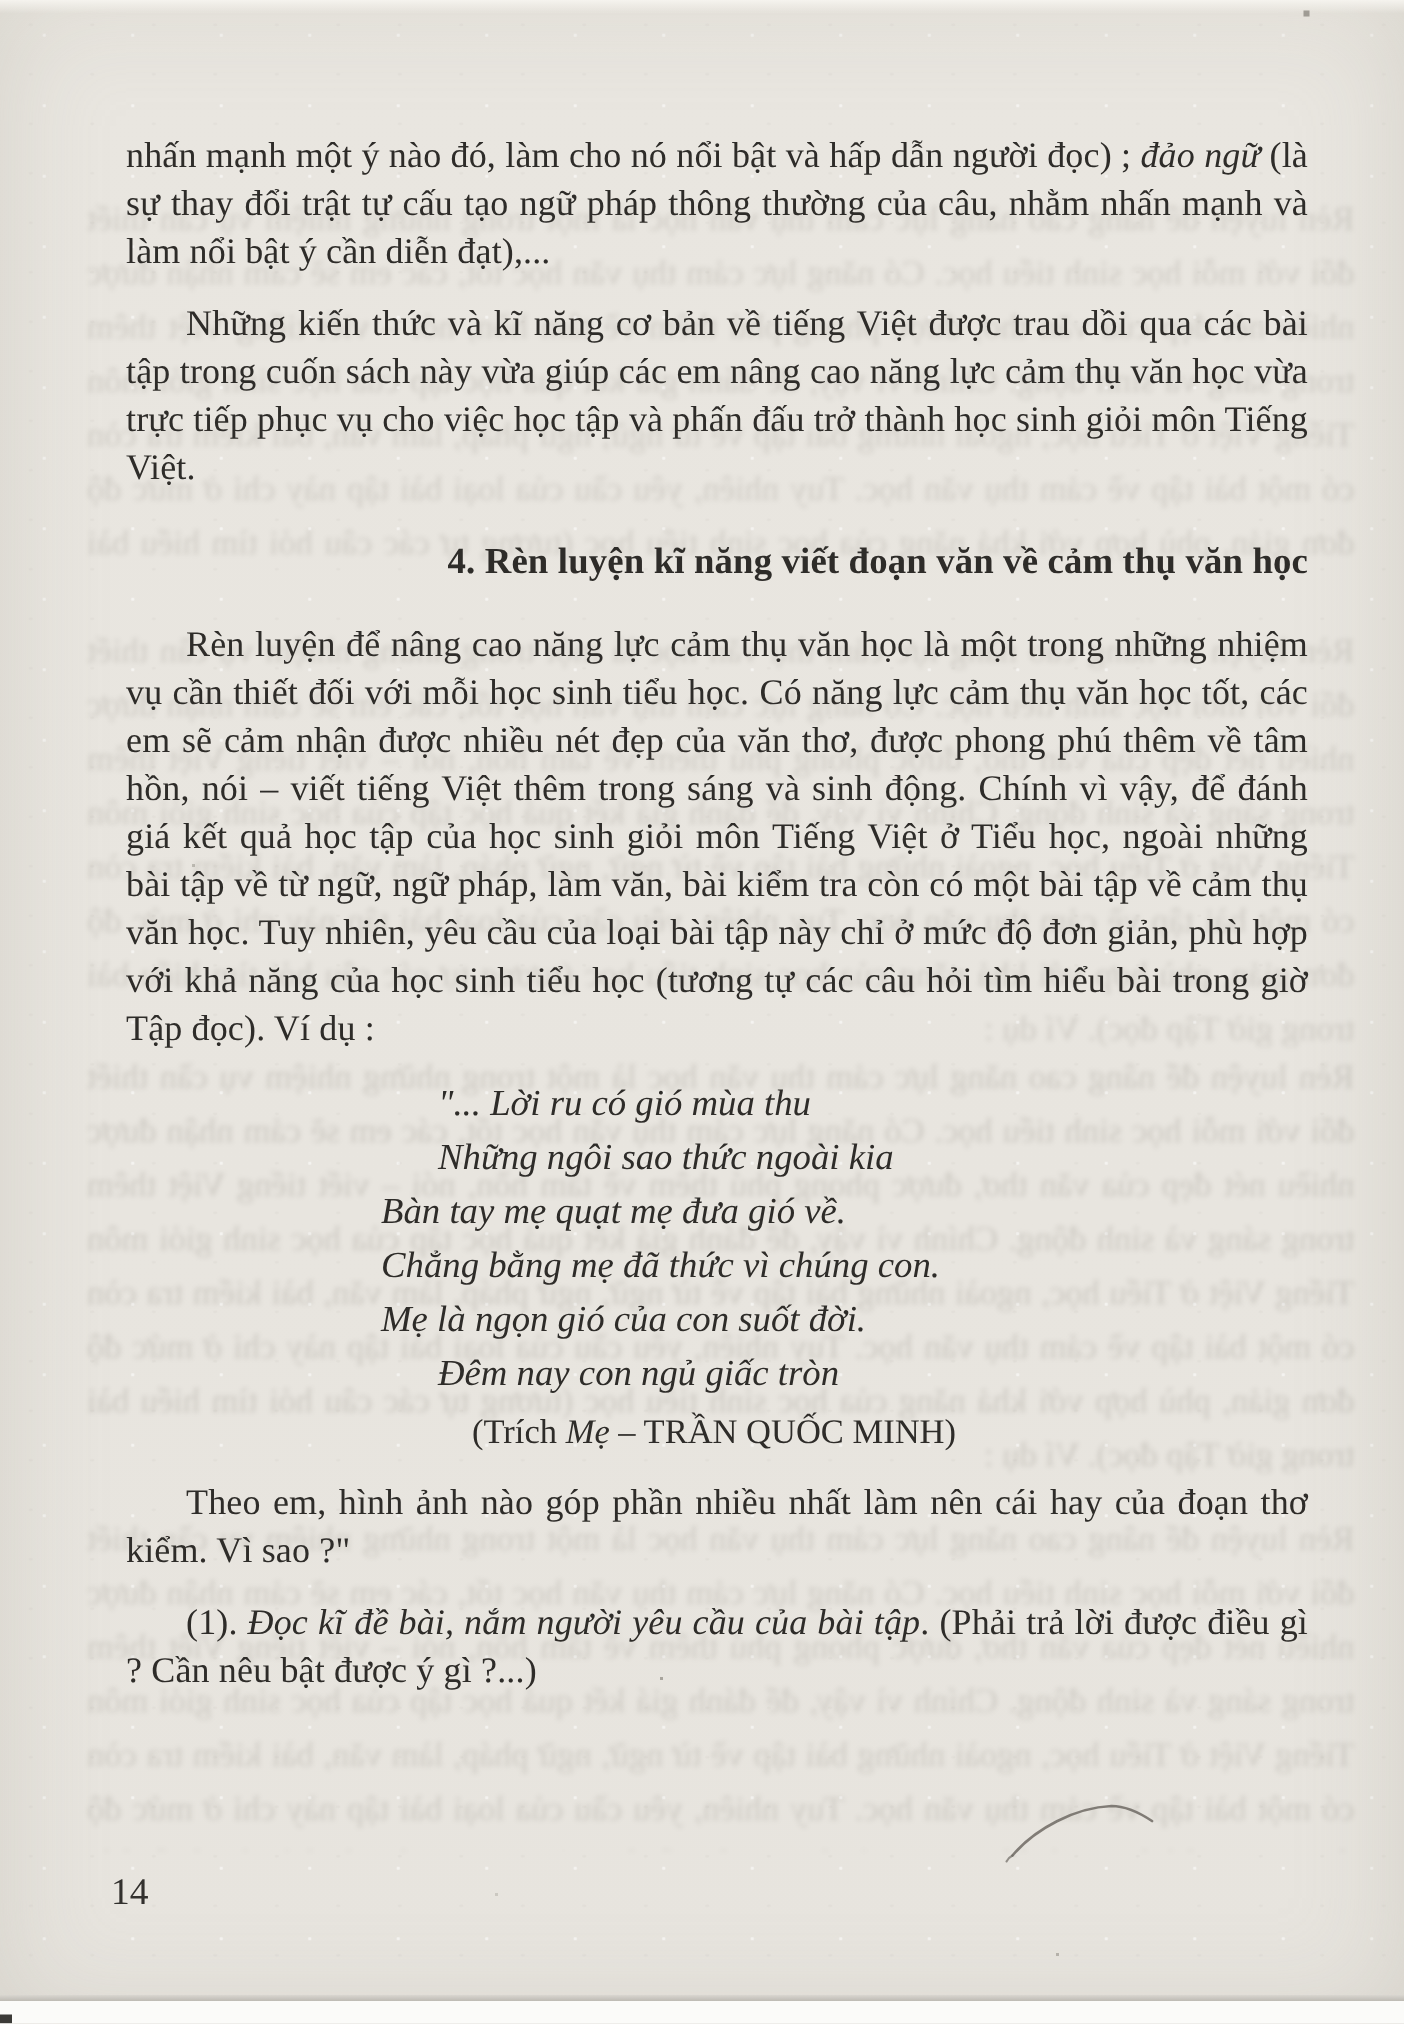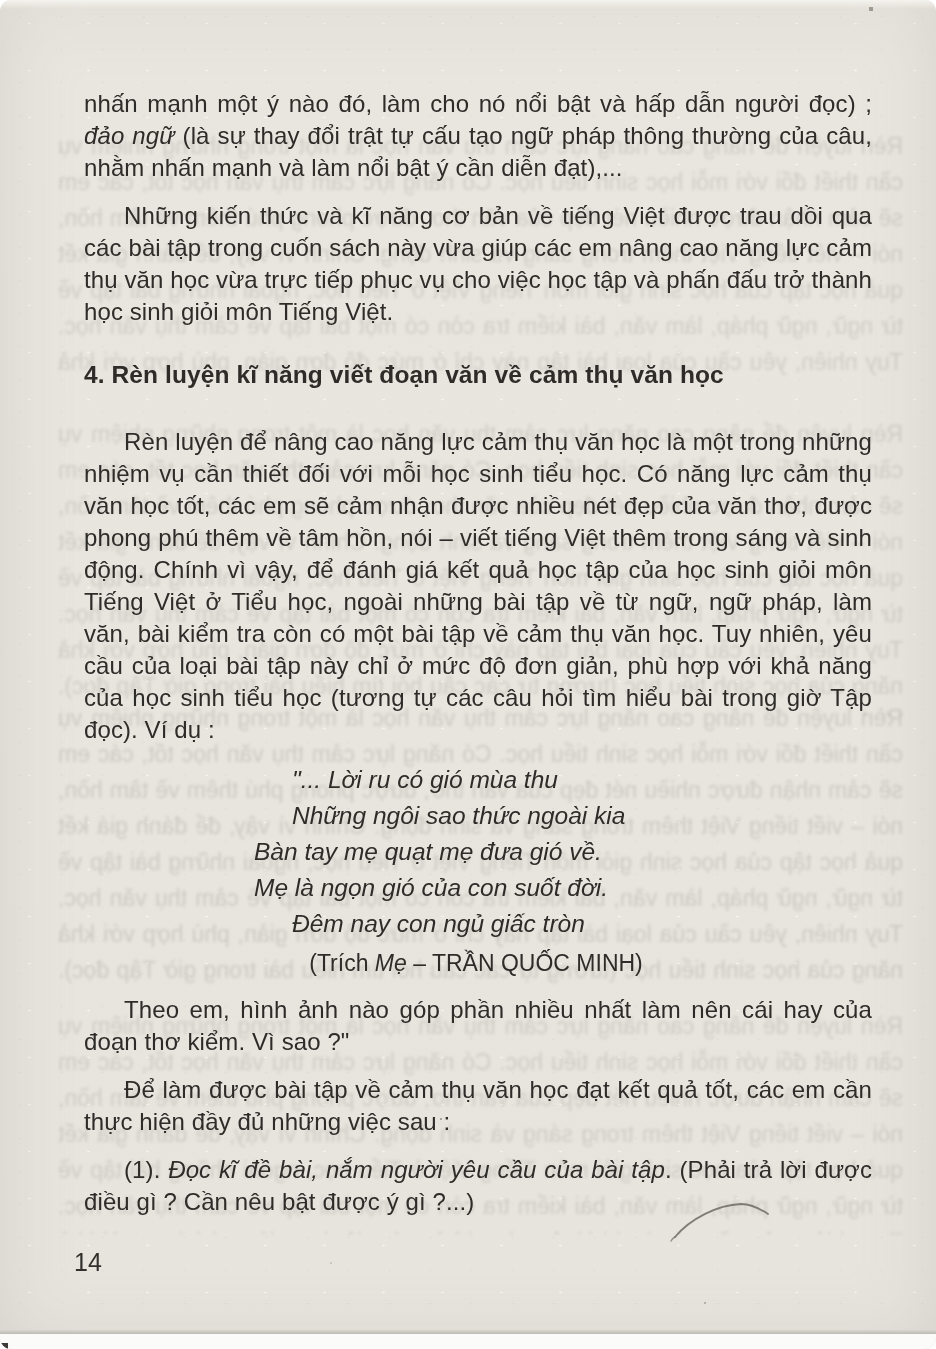--- a/index.html
+++ b/index.html
@@ -7,24 +7,23 @@
     position: relative;
     width: 936px;
     height: 1349px;
     background: #e9e6e0;
     background-image:
       radial-gradient(rgba(120,115,105,0.05) 1px, transparent 1.4px),
       radial-gradient(rgba(255,255,255,0.55) 1px, transparent 1.4px),
       linear-gradient(180deg, #edeae4 0%, #e9e6e0 3%, #e8e5df 60%, #e7e4de 100%);
     background-size: 41px 33px, 59px 47px, 100% 100%;
     overflow: hidden;
-    font-family: Liberation Sans, sans-serif;
+    font-family: Liberation Serif, serif;
     color: #2e2c29;
     box-shadow: inset 0 0 70px rgba(170,164,152,0.30);
-    border-radius: 11px;
   }
   .top-strip {
     position: absolute; left: 0; top: 0; right: 0; height: 9px;
     background: linear-gradient(180deg, #f5f3ee, rgba(245,243,238,0));
   }
 
   
   .ghost-layer { position: absolute; left: 58px; top: 0; width: 845px; height: 1349px; pointer-events: none; }
   .ghost {
     position: absolute; left: 0; width: 100%;
@@ -43,21 +42,21 @@
   .text-block { position: absolute; left: 84px; top: 88px; width: 788px; }
   .body {
     font-size: 24px; line-height: 32px;
     text-align: justify; margin: 0 0 16px 0;
     letter-spacing: 0.1px;
   }
   .indent { text-indent: 40px; }
   .no-indent { text-indent: 0; }
   .heading {
     font-size: 24.5px; font-weight: 700; line-height: 34px;
-    margin: 30px 0 34px 0; letter-spacing: 0.1px;
+    margin: 30px 0 22px 0; letter-spacing: 0.1px; text-align: right;
   }
   .poem { font-style: italic; font-size: 24.5px; line-height: 36px; margin: 4px 0 6px 0; }
   .poem-line { white-space: nowrap; }
   .poem-line.six { padding-left: 208px; }
   .poem-line.eight { padding-left: 170px; }
   .attribution { text-align: center; font-size: 23px; line-height: 30px; margin: 2px 4px 16px 0; }
   em { font-style: italic; }
 
   .page-number { position: absolute; left: 74px; top: 1248px; font-size: 25px; color: #33312e; text-align: center; }
 
@@ -105,29 +104,29 @@
     <p class="body indent">Những kiến thức và kĩ năng cơ bản về tiếng Việt được trau dồi qua các bài tập trong cuốn sách này vừa giúp các em nâng cao năng lực cảm thụ văn học vừa trực tiếp phục vụ cho việc học tập và phấn đấu trở thành học sinh giỏi môn Tiếng Việt.</p>
 
     <h2 class="heading">4. Rèn luyện kĩ năng viết đoạn văn về cảm thụ văn học</h2>
 
     <p class="body indent">Rèn luyện để nâng cao năng lực cảm thụ văn học là một trong những nhiệm vụ cần thiết đối với mỗi học sinh tiểu học. Có năng lực cảm thụ văn học tốt, các em sẽ cảm nhận được nhiều nét đẹp của văn thơ, được phong phú thêm về tâm hồn, nói – viết tiếng Việt thêm trong sáng và sinh động. Chính vì vậy, để đánh giá kết quả học tập của học sinh giỏi môn Tiếng Việt ở Tiểu học, ngoài những bài tập về từ ngữ, ngữ pháp, làm văn, bài kiểm tra còn có một bài tập về cảm thụ văn học. Tuy nhiên, yêu cầu của loại bài tập này chỉ ở mức độ đơn giản, phù hợp với khả năng của học sinh tiểu học (tương tự các câu hỏi tìm hiểu bài trong giờ Tập đọc). Ví dụ :</p>
 
     <div class="poem">
       <div class="poem-line six">"... Lời ru có gió mùa thu</div>
       <div class="poem-line six">Những ngôi sao thức ngoài kia</div>
       <div class="poem-line eight">Bàn tay mẹ quạt mẹ đưa gió về.</div>
+      <div class="poem-line eight">Chẳng bằng mẹ đã thức vì chúng con.</div>
       <div class="poem-line eight">Mẹ là ngọn gió của con suốt đời.</div>
       <div class="poem-line six">Đêm nay con ngủ giấc tròn</div>
     </div>
 
     <div class="attribution"><span>(Trích </span><em>Mẹ</em><span> – TRẦN QUỐC MINH)</span></div>
 
     <p class="body indent">Theo em, hình ảnh nào góp phần nhiều nhất làm nên cái hay của đoạn thơ kiểm. Vì sao ?"</p>
 
-    <p class="body indent">Để làm được bài tập về cảm thụ văn học đạt kết quả tốt, các em cần thực hiện đầy đủ những việc sau :</p>
 
     <p class="body indent"><span>(1). </span><em>Đọc kĩ đề bài, nắm người yêu cầu của bài tập</em><span>. (Phải trả lời được điều gì ? Cần nêu bật được ý gì ?...)</span></p>
 
   </main>
 
   <svg class="pen-mark" width="140" height="64" viewBox="0 0 140 64">
     <path d="M 27 45 C 42 27, 69 13, 93 12 C 102 12, 111 16, 120 22" fill="none" stroke="#6e6a64" stroke-width="1.8" stroke-linecap="round" opacity="0.85"></path>
     <path d="M 27 45 C 25 46, 24 47, 23 49" fill="none" stroke="#6e6a64" stroke-width="1.4" stroke-linecap="round" opacity="0.7"></path>
   </svg>
 

